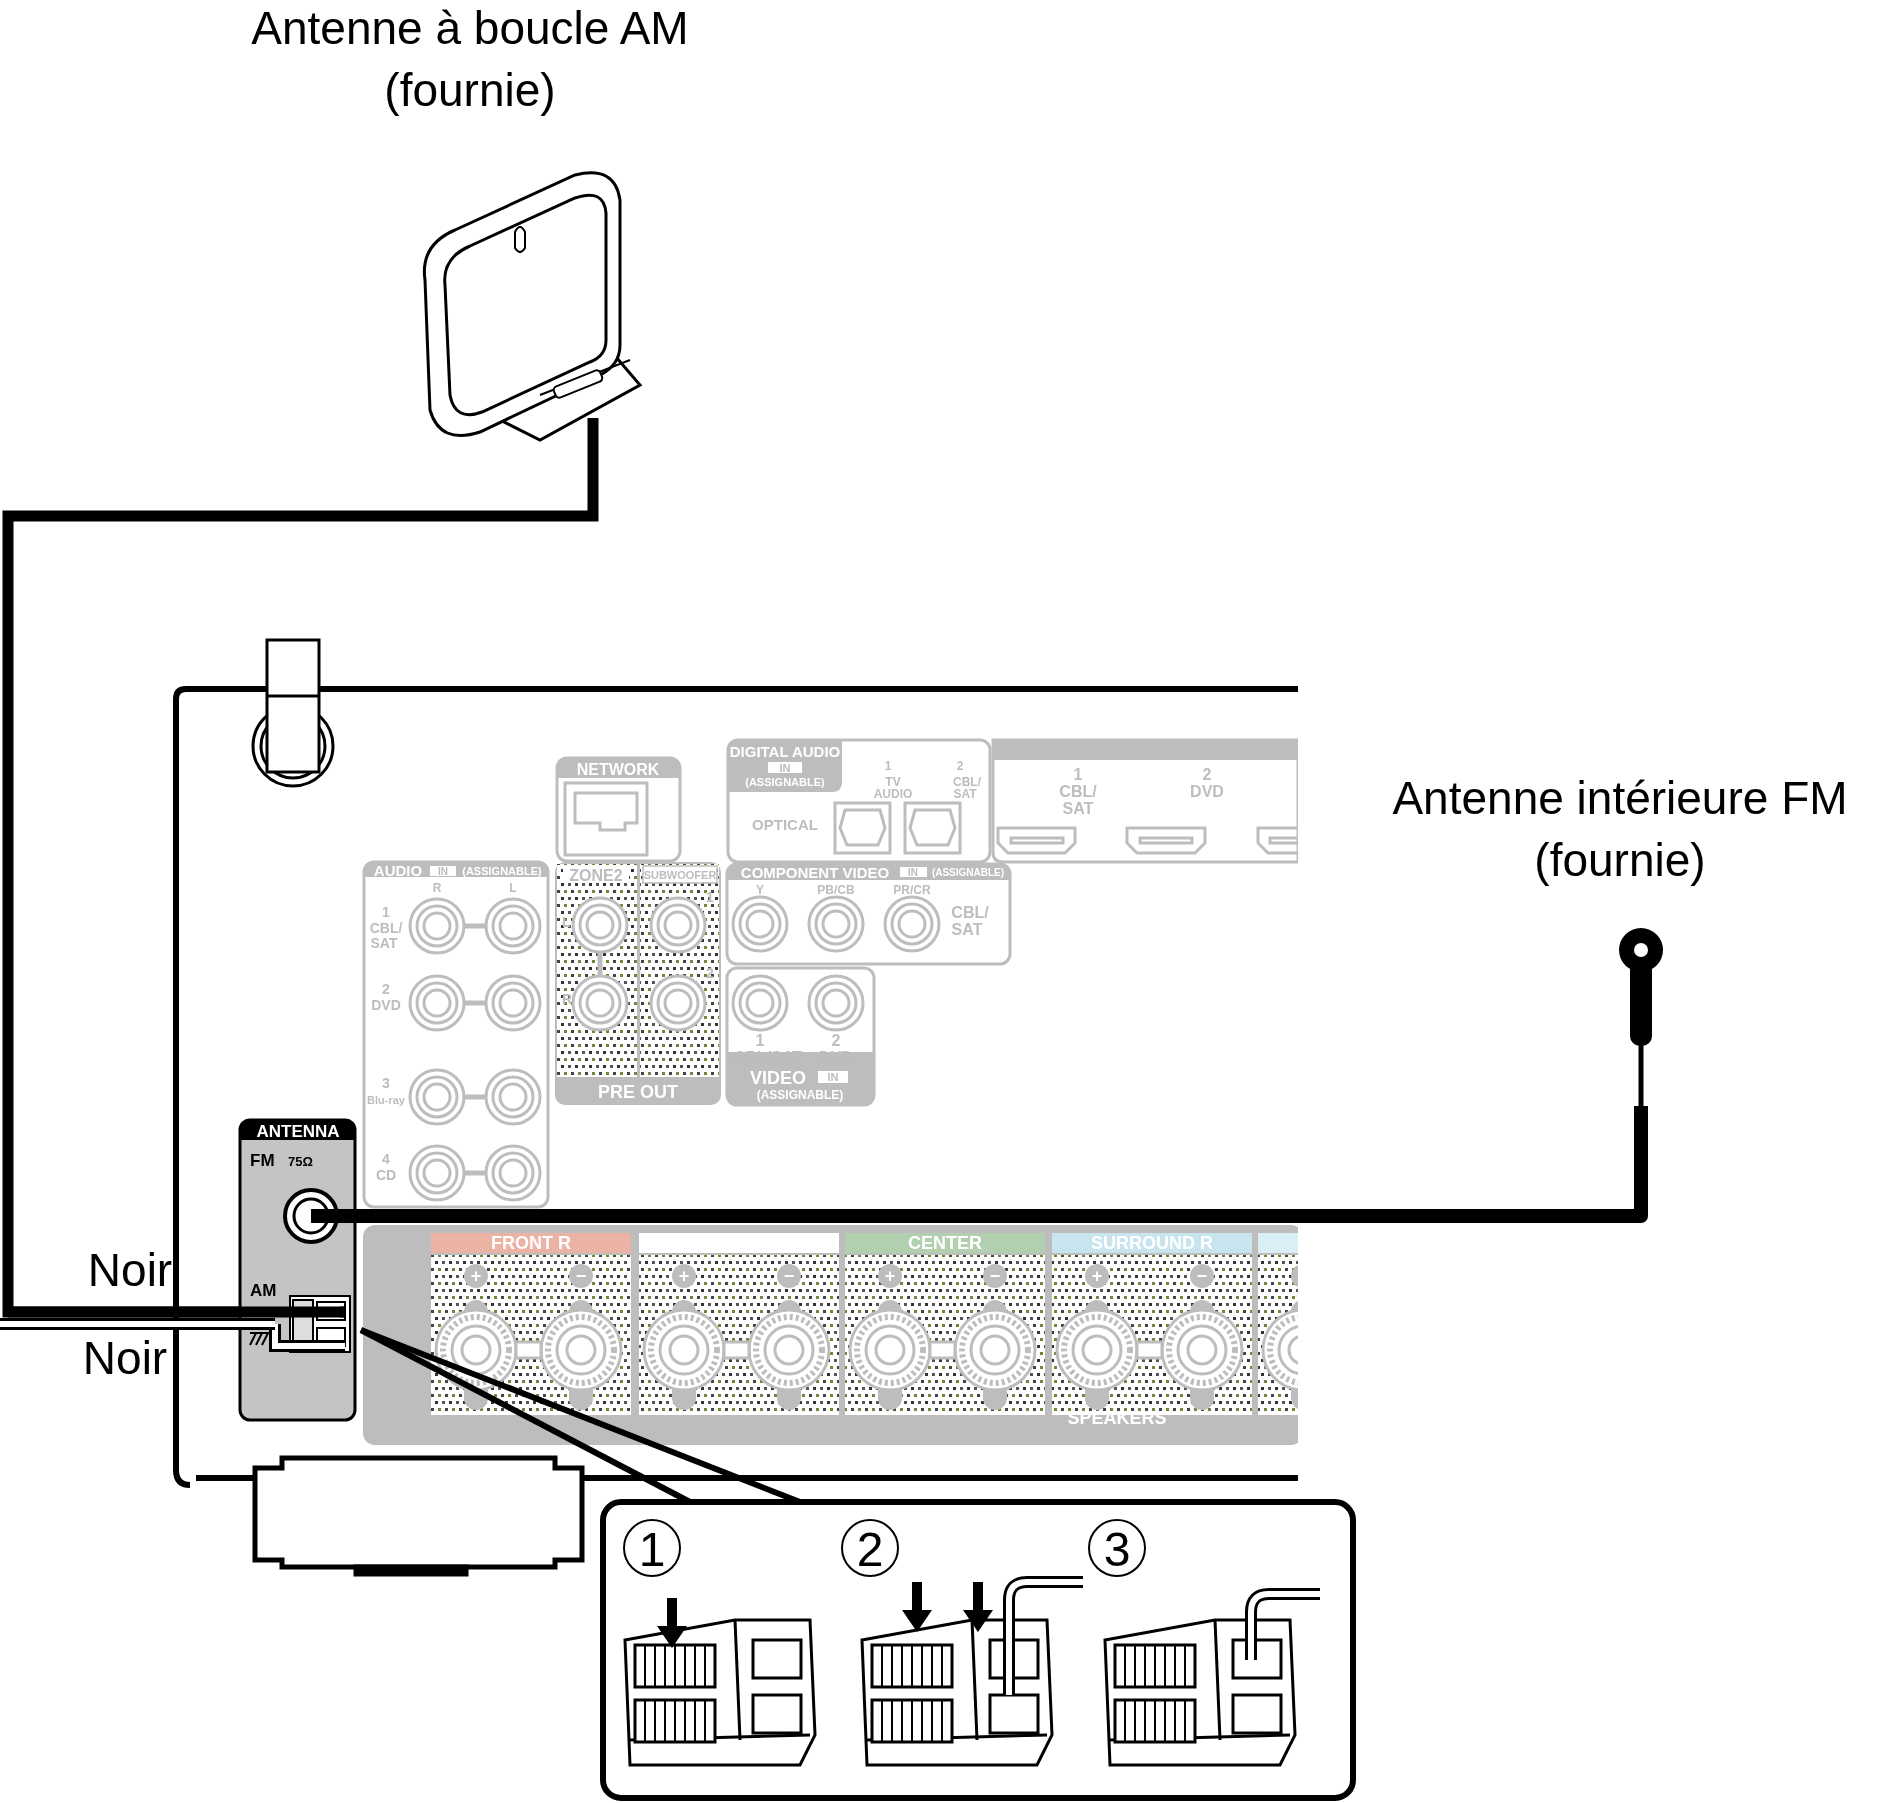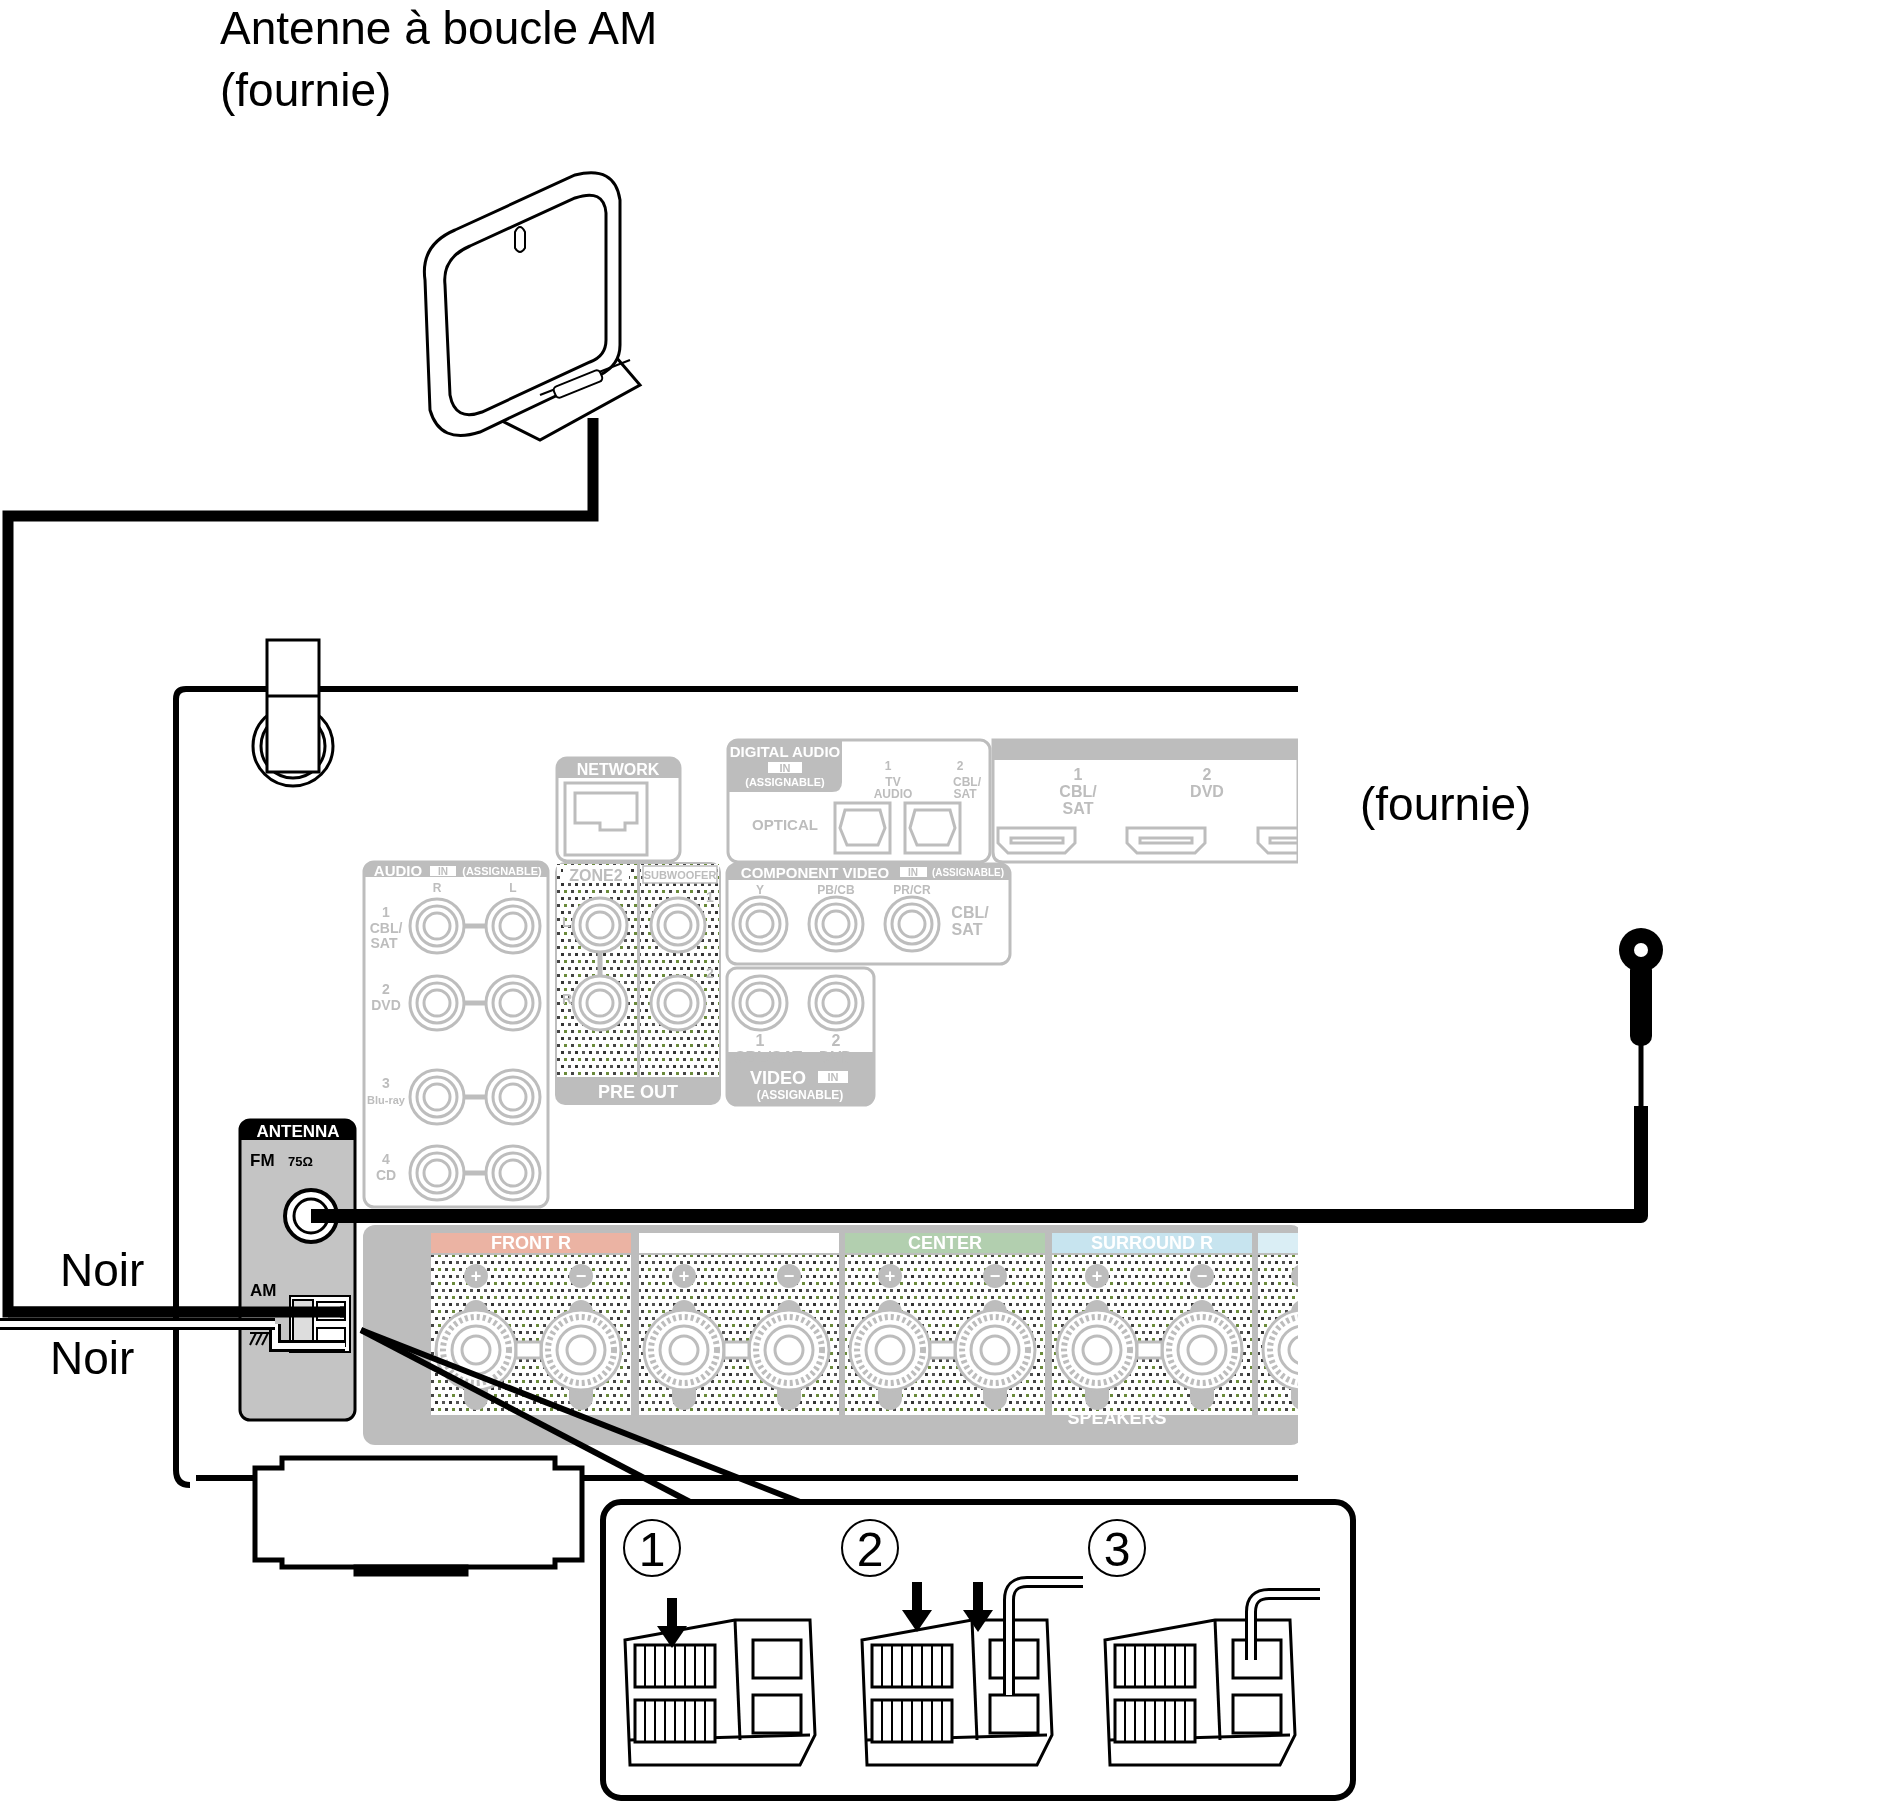--- a/index.html
+++ b/index.html
@@ -1,29 +1,30 @@
 <!DOCTYPE html>
 <html><head>
 <meta charset="utf-8">
 <style>
   html,body{margin:0;padding:0;background:#fff;}
   body{width:1880px;height:1803px;position:relative;overflow:hidden;font-family:"Liberation Sans",sans-serif;}
-  .lbl{position:absolute;color:#000;font-family:"Liberation Sans",sans-serif;text-align:left;line-height:1.22;font-size:46px;}
+  .lbl{position:absolute;color:#000;font-family:"Liberation Sans",sans-serif;text-align:center;line-height:1.22;font-size:46px;}
   svg{position:absolute;left:0;top:0;}
   .gtxt{font-family:"Liberation Sans",sans-serif;font-weight:bold;fill:#bdbdbd;}
   .wtxt{font-family:"Liberation Sans",sans-serif;font-weight:bold;fill:#fff;}
 </style>
 </head>
 <body>
 
 <div class="lbl" style="left:220px;top:0px;width:500px;">
   <div>Antenne à boucle AM</div>
   <div style="margin-top:6px;">(fournie)</div>
 </div>
 <div class="lbl" style="left:1360px;top:770px;width:520px;">
+  <div>Antenne intérieure FM</div>
   <div style="margin-top:6px;">(fournie)</div>
 </div>
 <div class="lbl" style="left:60px;top:1242px;width:140px;">Noir</div>
 <div class="lbl" style="left:50px;top:1330px;width:150px;">Noir</div>
 
 <svg width="1880" height="1803" viewBox="0 0 1880 1803">
   <defs>
     <pattern id="dots" width="14" height="14" patternUnits="userSpaceOnUse">
       <rect width="14" height="14" fill="#fff"></rect>
       <rect x="1" y="1" width="3" height="3" fill="#333"></rect>

